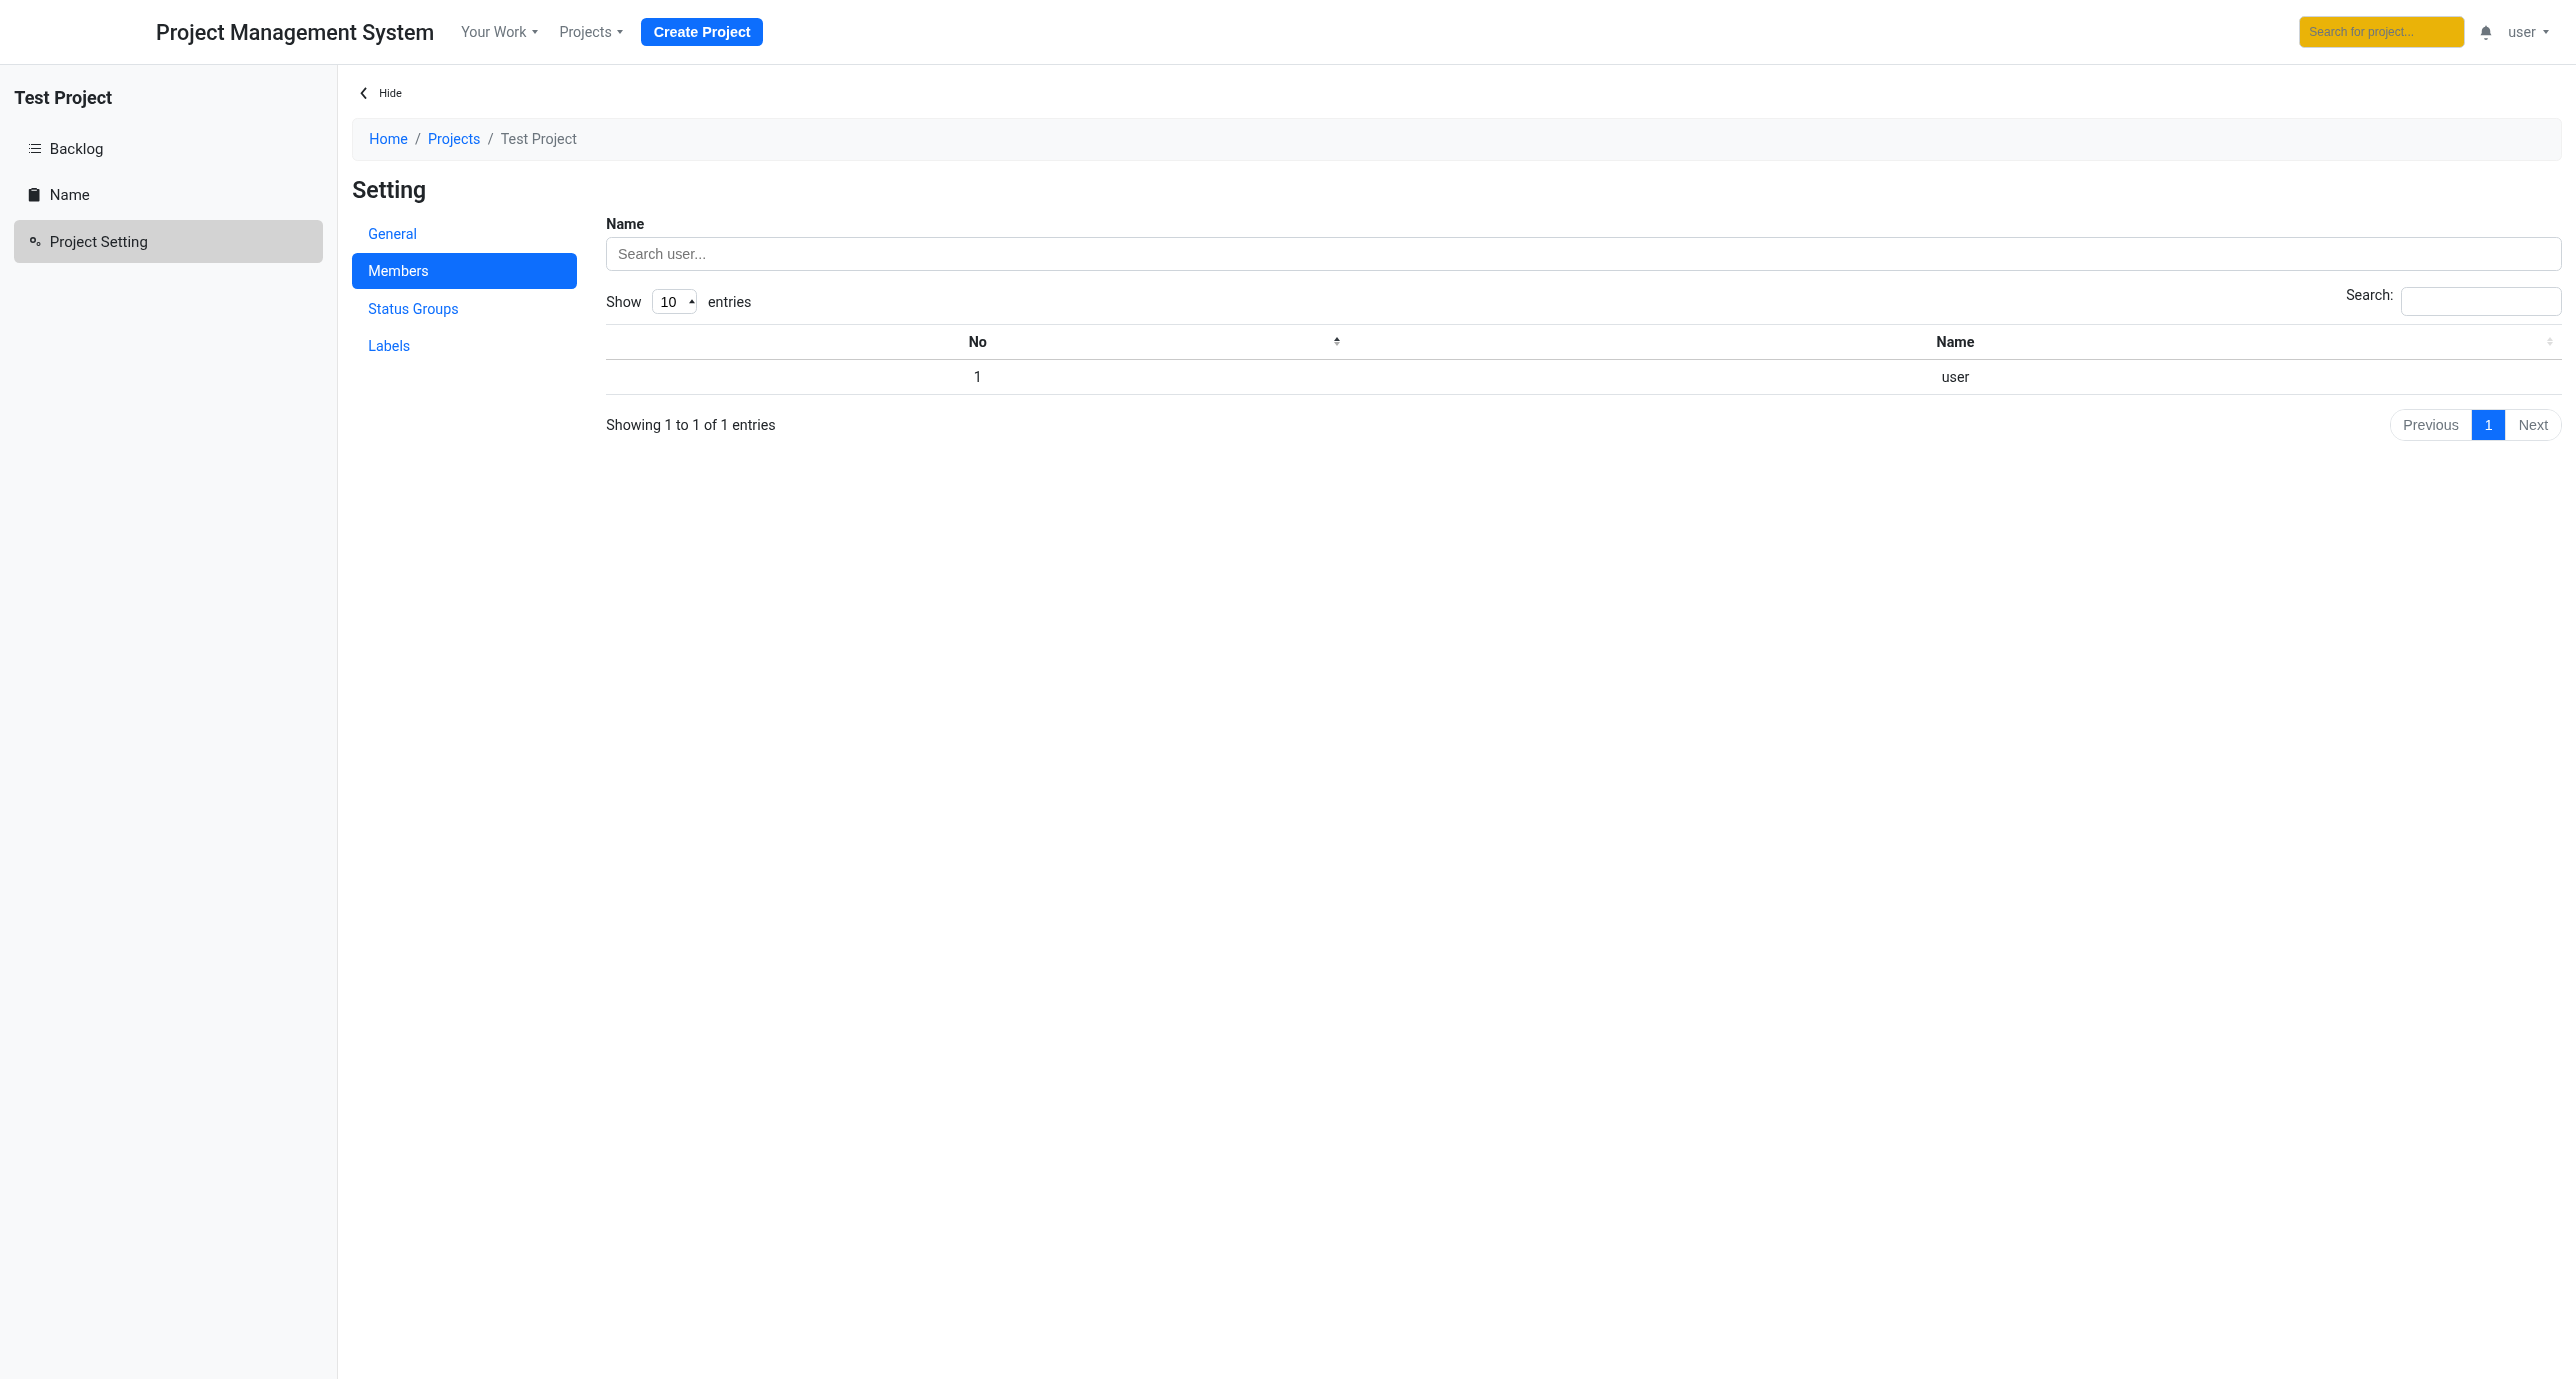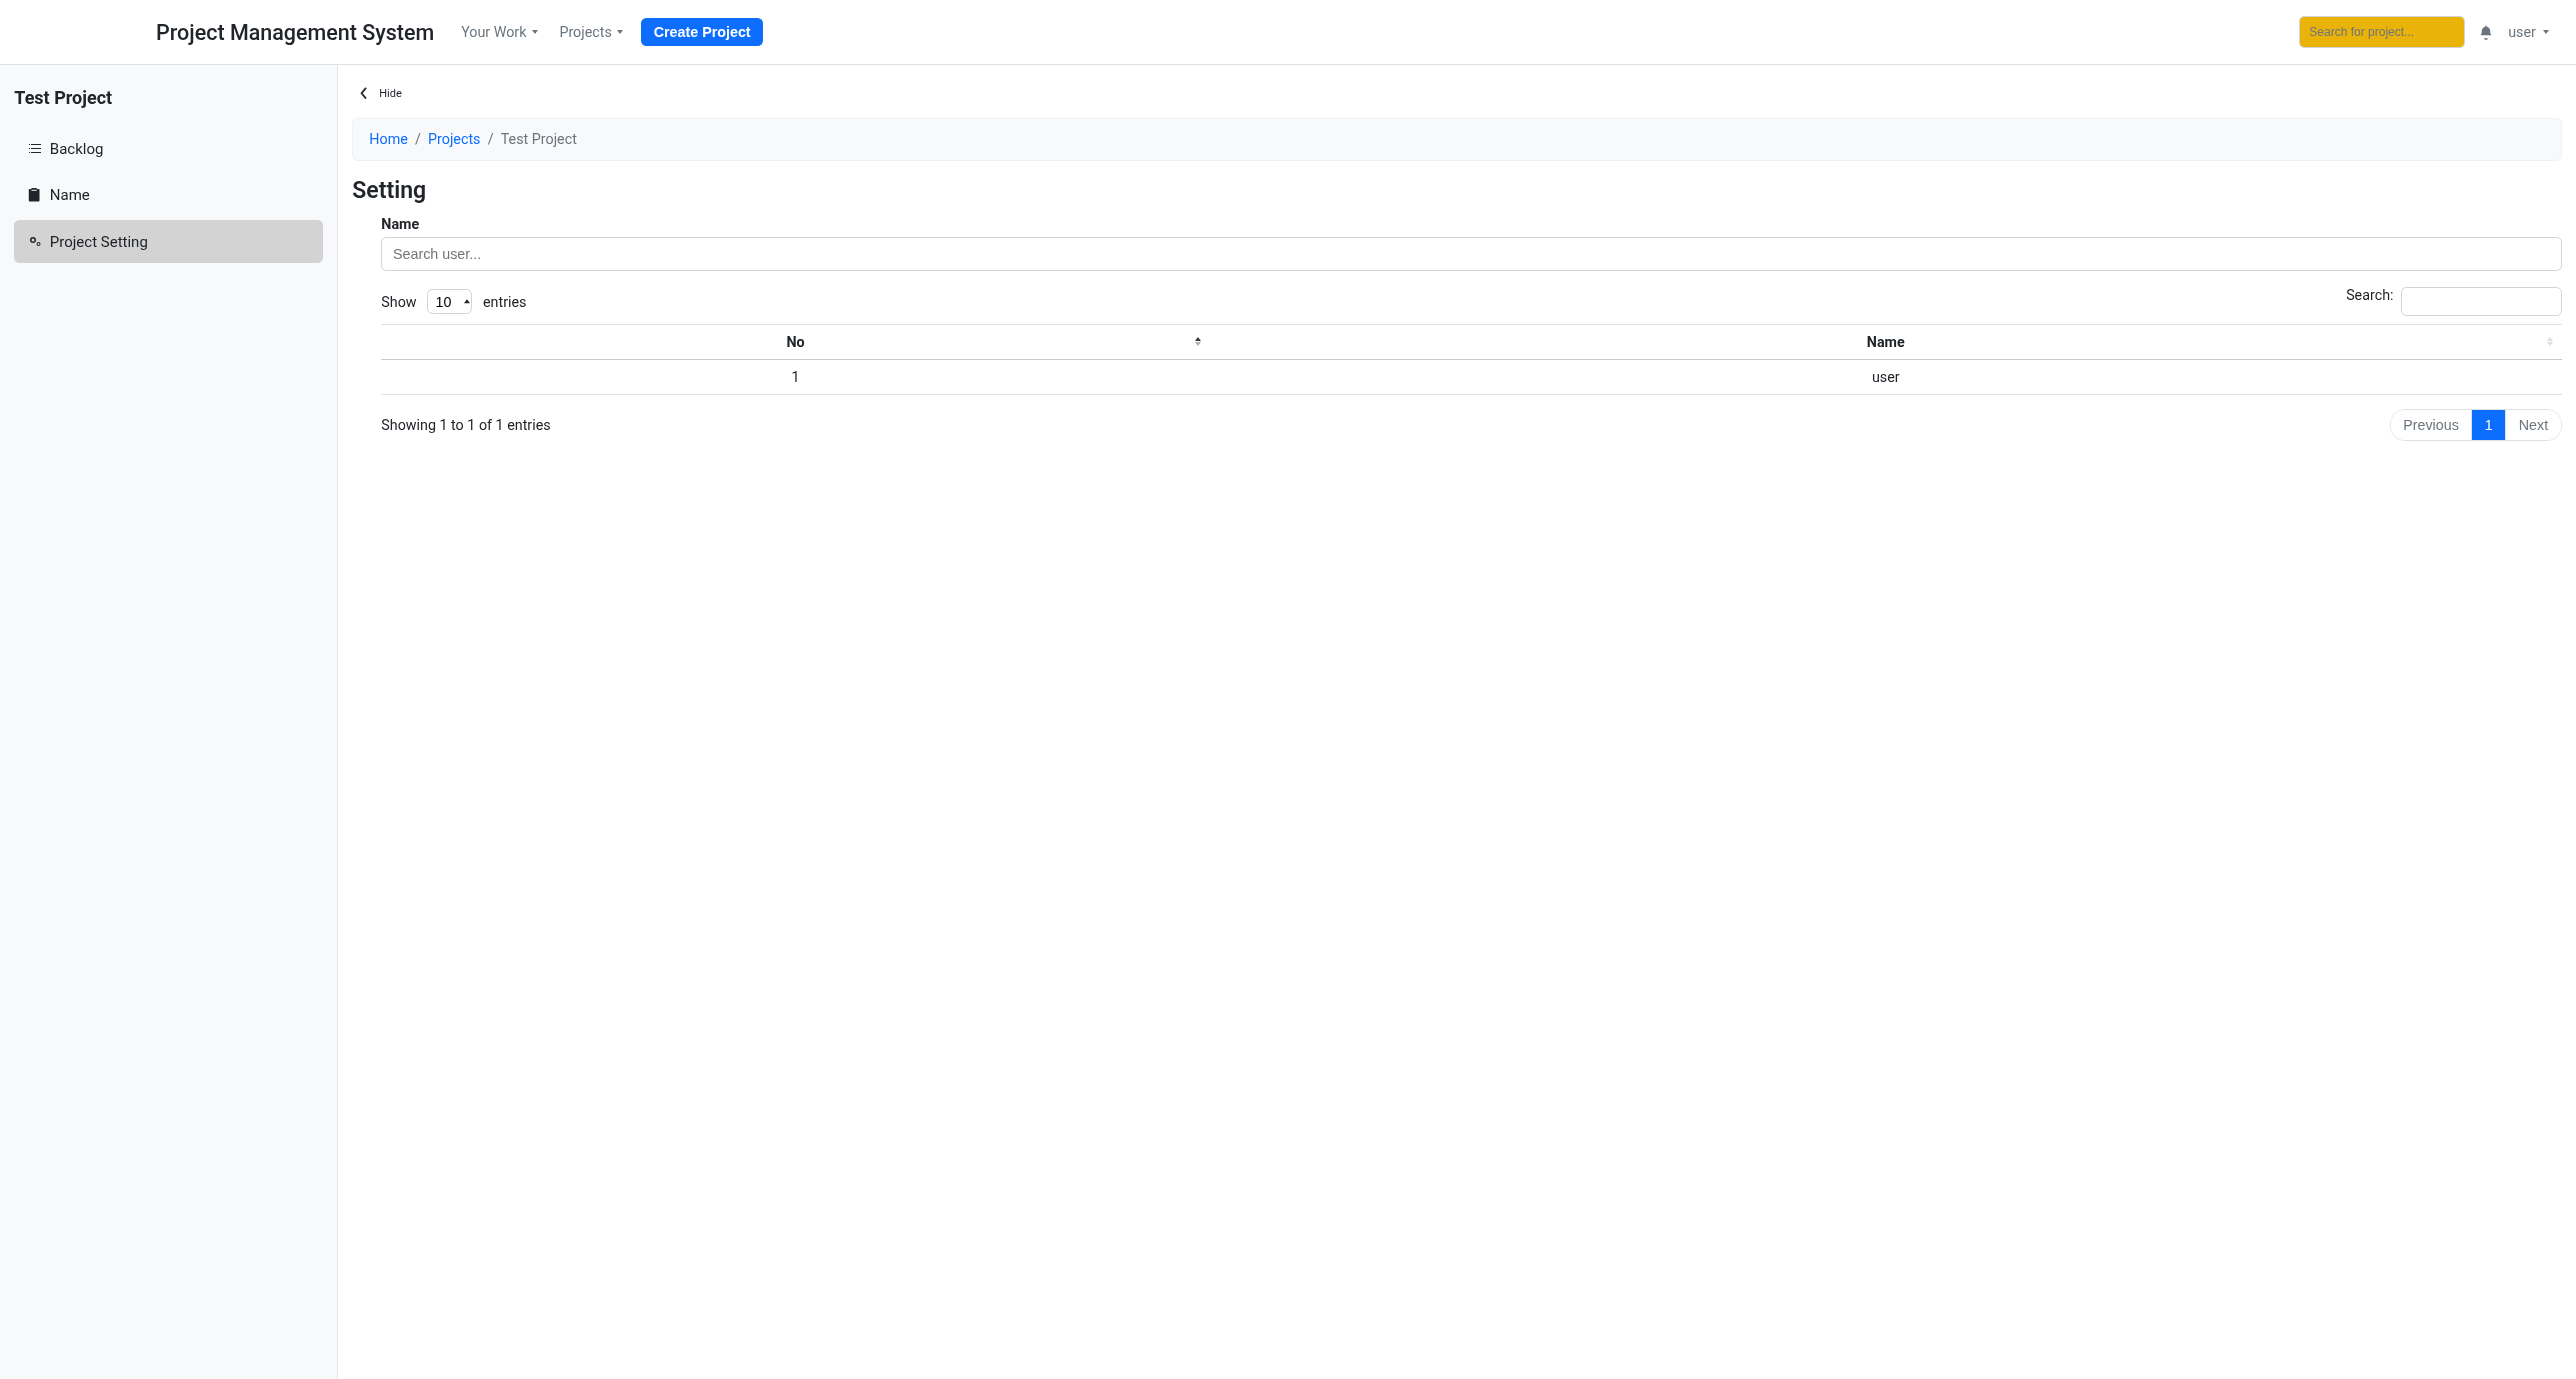--- a/index.html
+++ b/index.html
@@ -364,20 +364,26 @@
       <a>Home</a>
       <span class="sep">/</span>
       <a>Projects</a>
       <span class="sep">/</span>
       <span>Test Project</span>
     </div>
 
     <div class="page-heading">Setting</div>
 
     <div class="setting-row">
+      <div class="setting-tabs">
+        <div class="setting-tab">General</div>
+        <div class="setting-tab active">Members</div>
+        <div class="setting-tab">Status Groups</div>
+        <div class="setting-tab">Labels</div>
+      </div>
 
       <div class="setting-pane">
         <label class="form-label">Name</label>
         <input class="form-control" placeholder="Search user..." style="">
 
         <div class="dt-top">
           <span>Show</span>
           <span class="select-wrap">
             <select class="len-select">
               <option>10</option>

